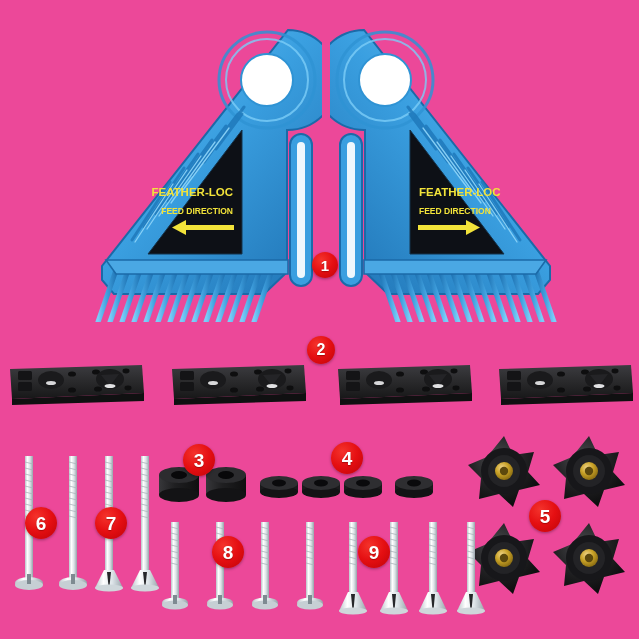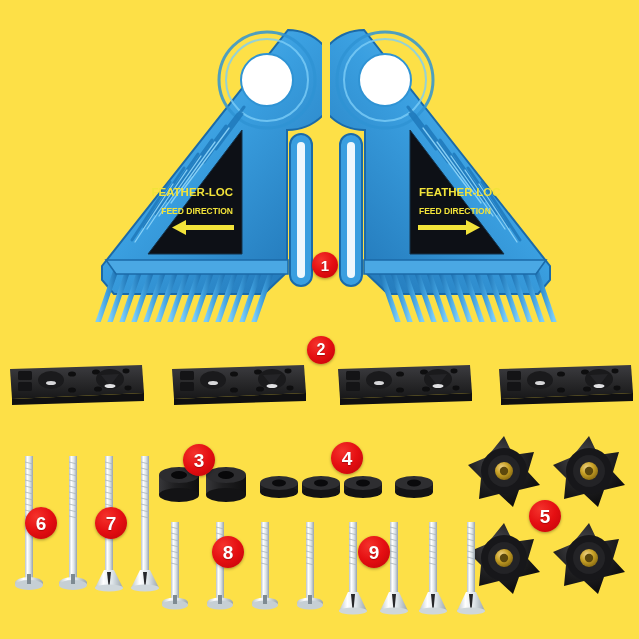--- a/index.html
+++ b/index.html
@@ -1,18 +1,18 @@
 <!DOCTYPE html>
 <html><head>
 <meta charset="utf-8">
 <style>
   html,body{margin:0;padding:0;background:#fff;}
   body{width:639px;height:639px;position:relative;overflow:hidden;
        font-family:"Liberation Sans", sans-serif;}
-  #stage{position:absolute;inset:0;background:#fde047;}
+  #stage{position:absolute;inset:0;background:#ec4899;}
 
   
   .badge{position:absolute;border-radius:50%;
          display:flex;align-items:center;justify-content:center;
          color:#fff;font-weight:bold;line-height:1;
          background:radial-gradient(circle at 36% 30%, #f4332c 0%, #e50f12 48%, #c00208 100%);
          box-shadow:0 1px 3px rgba(0,0,0,.35);
          text-shadow:0 1px 1px rgba(120,0,0,.55);
          z-index:60;}
 

